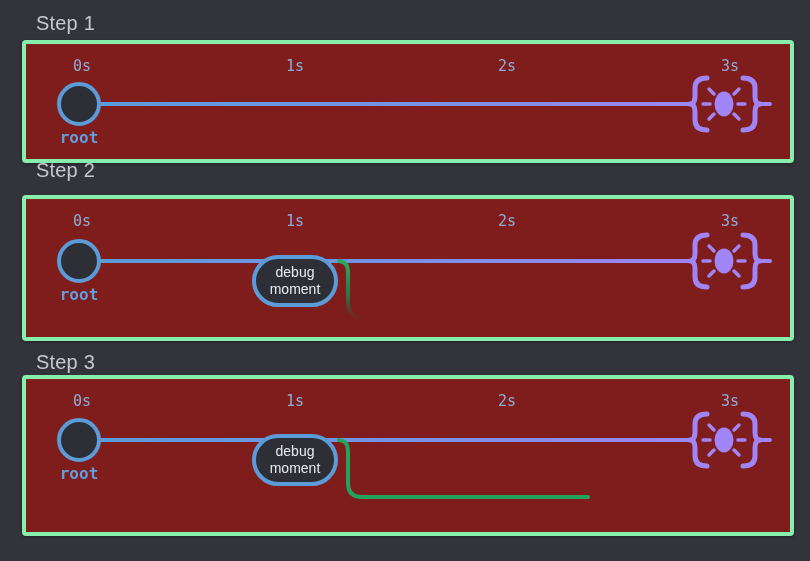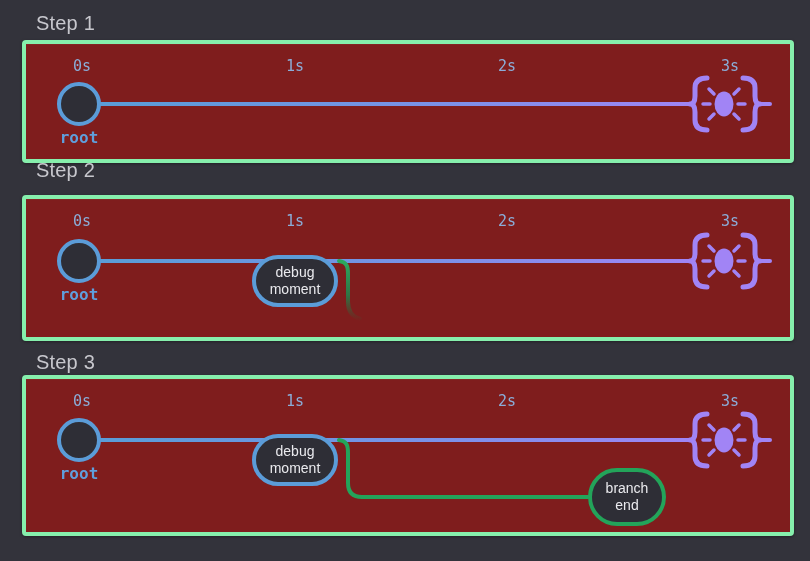--- a/index.html
+++ b/index.html
@@ -159,16 +159,15 @@
             <line x1="688" y1="71" x2="683" y2="76"></line>
           <line x1="708" y1="51" x2="713" y2="46"></line>
             <line x1="712" y1="61" x2="719" y2="61"></line>
             <line x1="708" y1="71" x2="713" y2="76"></line>
         </g>
       </g>
     </svg>
     <div class="root-node" style="top:39px"></div>
     <div class="root-label" style="top:85px">root</div>
     <div class="event-node" style="top:35px">debug moment</div>
-    <div class="branch-end-node">branch end</div>
   </div>
 
 </div>
 
 </body></html>

